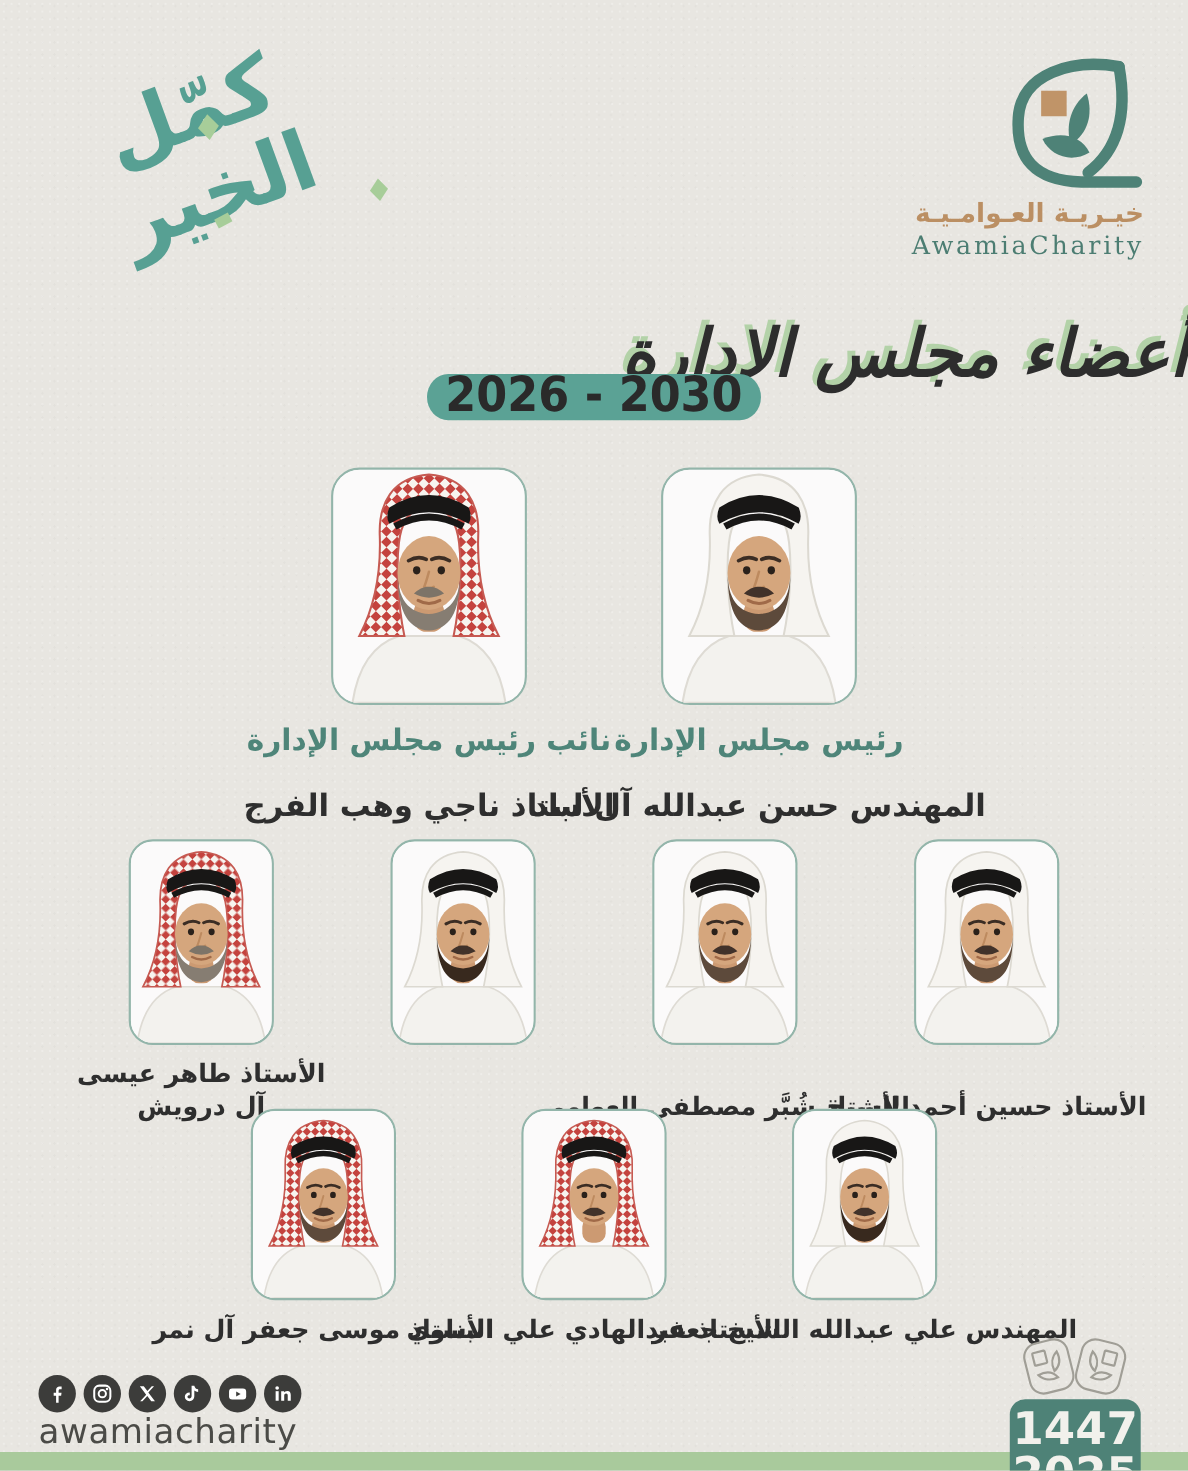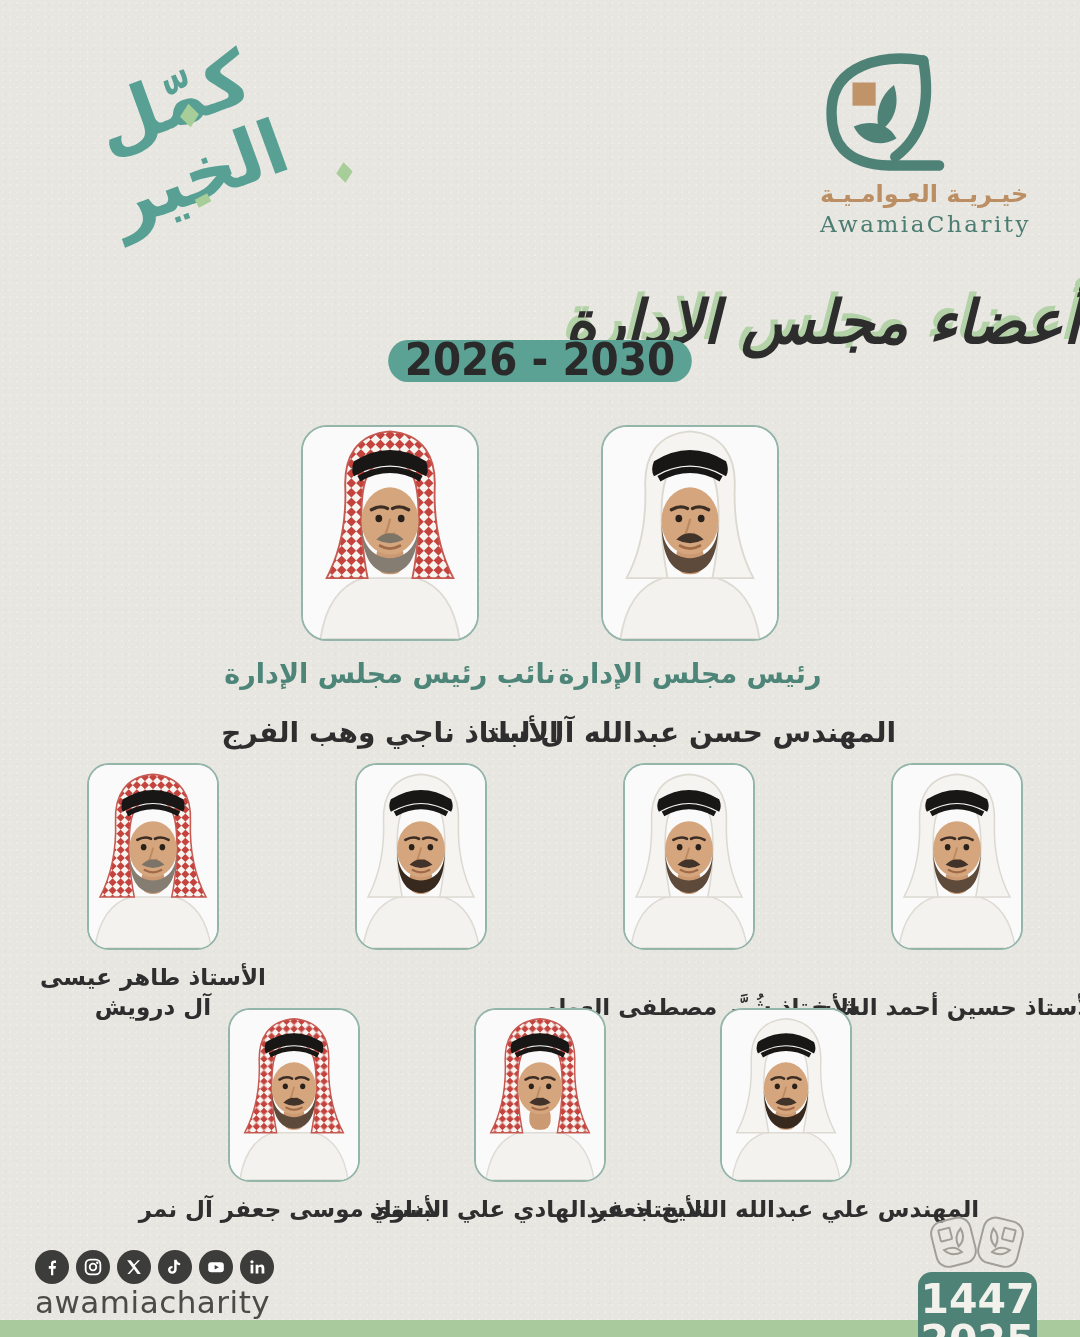--- a/index.html
+++ b/index.html
@@ -12,40 +12,40 @@
 
   
   .calligraphy{position:absolute;left:18px;top:60px;width:340px;height:170px;
     transform:rotate(-20deg);color:#57a093;font-size:74px;font-weight:bold;
     text-align:center;line-height:1.05;direction:rtl;}
   .cal-mark{position:absolute;background:#a7cd99;}
   .cal-m1{top:108px;left:182px;width:15px;height:15px;transform:rotate(45deg) skewX(12deg);}
   .cal-m2{top:166px;left:338px;width:13px;height:13px;transform:rotate(45deg) skewX(12deg);}
   .cal-m3{top:196px;left:196px;width:14px;height:9px;transform:rotate(-28deg);}
 
-  .logo{position:absolute;right:40px;top:52px;width:220px;text-align:left;}
+  .logo{position:absolute;right:40px;top:52px;width:220px;text-align:right;}
   .logo-mark{width:126px;height:122px;margin:0 auto;}
   .logo-ar{color:#bb8f63;font-size:24px;font-weight:bold;margin-top:2px;}
   .logo-en{color:#4c7d72;font-size:23px;letter-spacing:2.5px;margin-top:3px;
            font-family:"DejaVu Serif",serif;}
 
   .title{position:absolute;top:247px;width:100%;text-align:right;direction:rtl;
     font-size:60px;font-weight:bold;color:#2d2d2d;text-shadow:-4px -5px 0 #b3d2a8;font-style:italic;}
   .period-wrap{position:absolute;top:340px;width:100%;text-align:center;}
   .period{display:inline-block;direction:ltr;background:#5ba295;color:#2a2a2a;
     border-radius:22px;padding:0 18px;font-size:44px;font-weight:bold;height:42px;
     line-height:40px;transform:scaleX(.92);}
 
   
   .row{position:absolute;width:100%;display:flex;justify-content:center;direction:rtl;}
   .row1{top:425px;gap:0;}
   .row1 .member{width:300px;}
   .row1 .photo{width:174px;height:212px;}
   .row2{top:763px;gap:8px;}
-  .row2 .member{width:230px;margin-left:30px;}
+  .row2 .member{width:230px;}
   .row2 .photo{width:128px;height:183px;}
   .row3{top:1008px;gap:16px;}
   .row3 .member{width:230px;}
   .row3 .photo{width:128px;height:170px;}
 
   .member{display:flex;flex-direction:column;align-items:center;justify-content:space-between;}
   .photo{border:2px solid #93b5aa;border-radius:26px;overflow:hidden;background:#fbfafa;}
   .row2 .photo,.row3 .photo{border-radius:22px;}
   .photo svg{width:100%;height:100%;display:block;}
   .role{margin-top:17px;color:#4e8579;font-size:27px;font-weight:bold;white-space:nowrap;}

